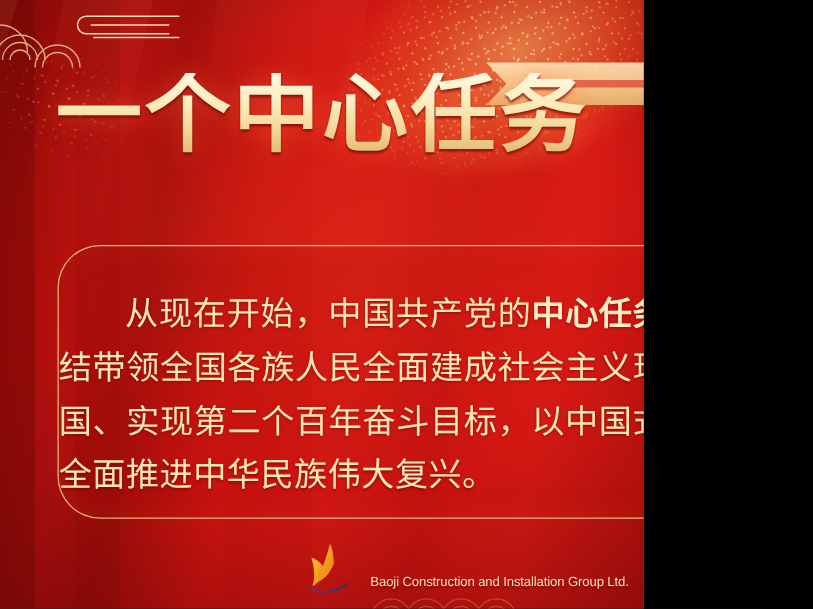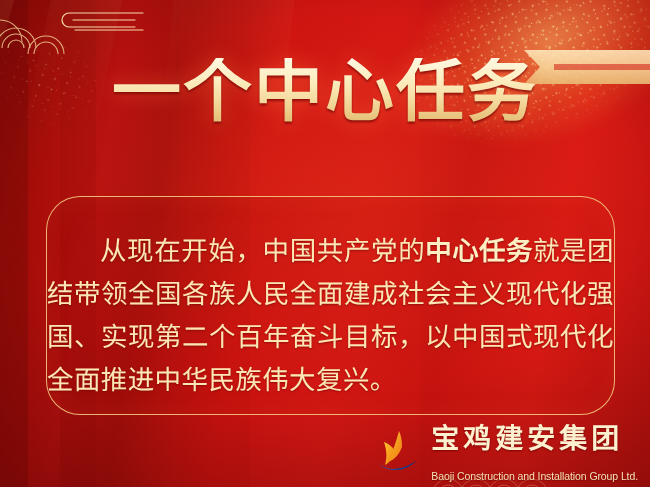--- a/index.html
+++ b/index.html
@@ -5,21 +5,21 @@
 <style>
   html, body {
     margin: 0;
     padding: 0;
     background: #000;
   }
   * { box-sizing: border-box; }
 
   .poster {
     position: relative;
-    width: 650px;
+    width: 515px;
     height: 487px;
     overflow: hidden;
     font-family: "Liberation Sans", "DejaVu Sans", sans-serif;
     background: #404040;
   }
 
   
   .bg-base {
     position: absolute; inset: 0;
     background:
@@ -309,18 +309,17 @@
           <stop offset="0%" stop-color="#2a66c9"></stop>
           <stop offset="55%" stop-color="#1b3f8f"></stop>
           <stop offset="100%" stop-color="#14306e"></stop>
         </linearGradient>
       </defs>
       <path d="M24 2 C21 13 18 22 13 33 C19 31 24 26 27 18 C27 11 26 6 24 2 Z" fill="url(#sailA)"></path>
       <path d="M9 13 C12 22 12 29 10 36 C16 33 19 27 18 19 C15 16 12 14 9 13 Z" fill="url(#sailB)"></path>
       <path d="M2 33 C10 42 26 43 42 31 C32 43 12 45 2 33 Z" fill="url(#waveG)"></path>
     </svg>
     <div class="logo-words">
-      <span class="logo-cn">宝鸡建安集团</span>
       <span class="logo-en">Baoji Construction and Installation Group Ltd.</span>
     </div>
   </div>
 
 </div>
 
 </body></html>

